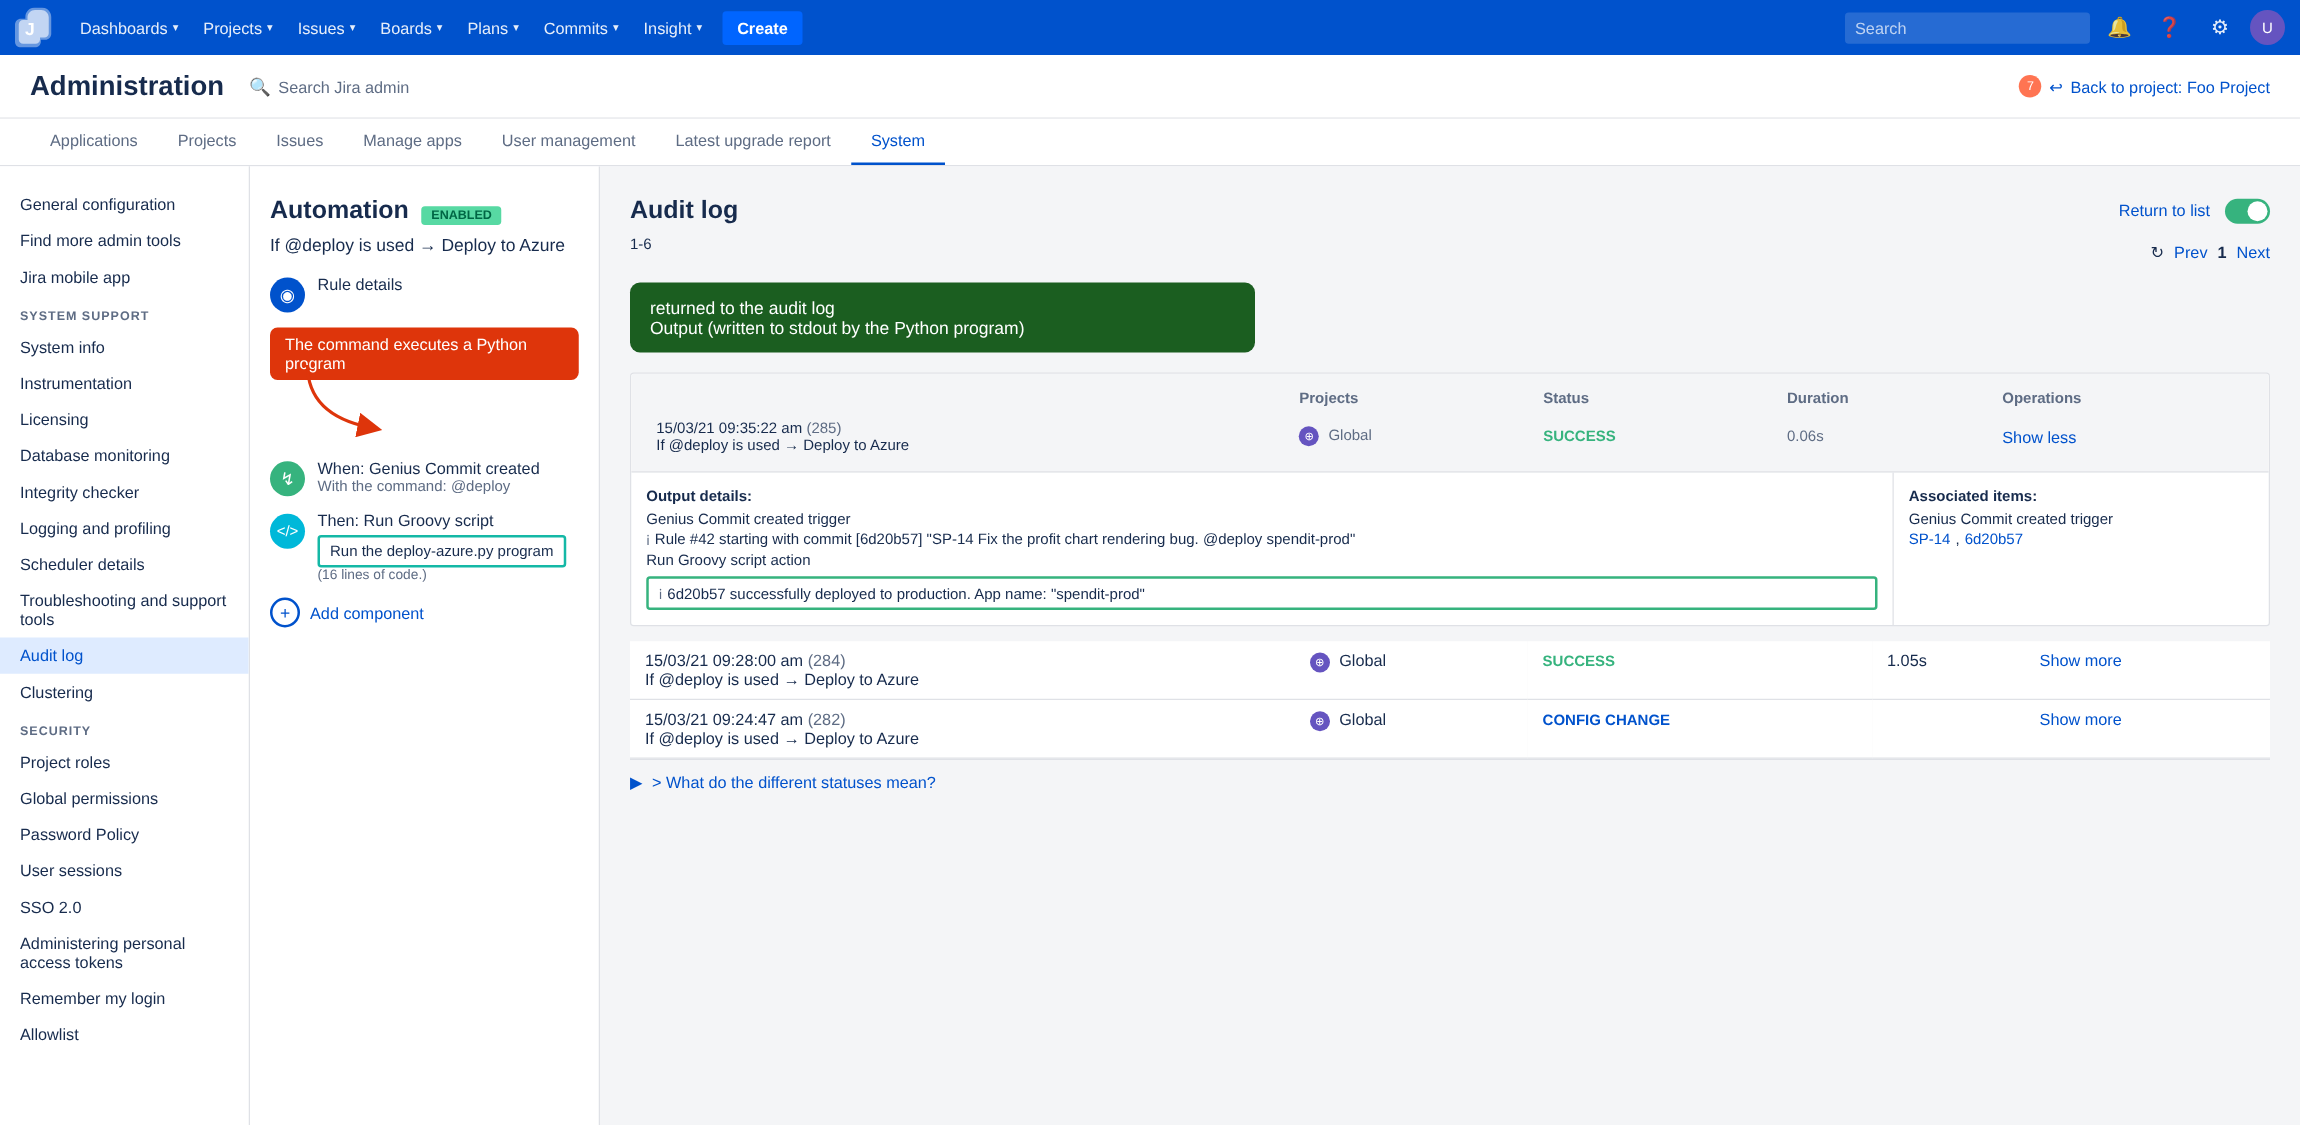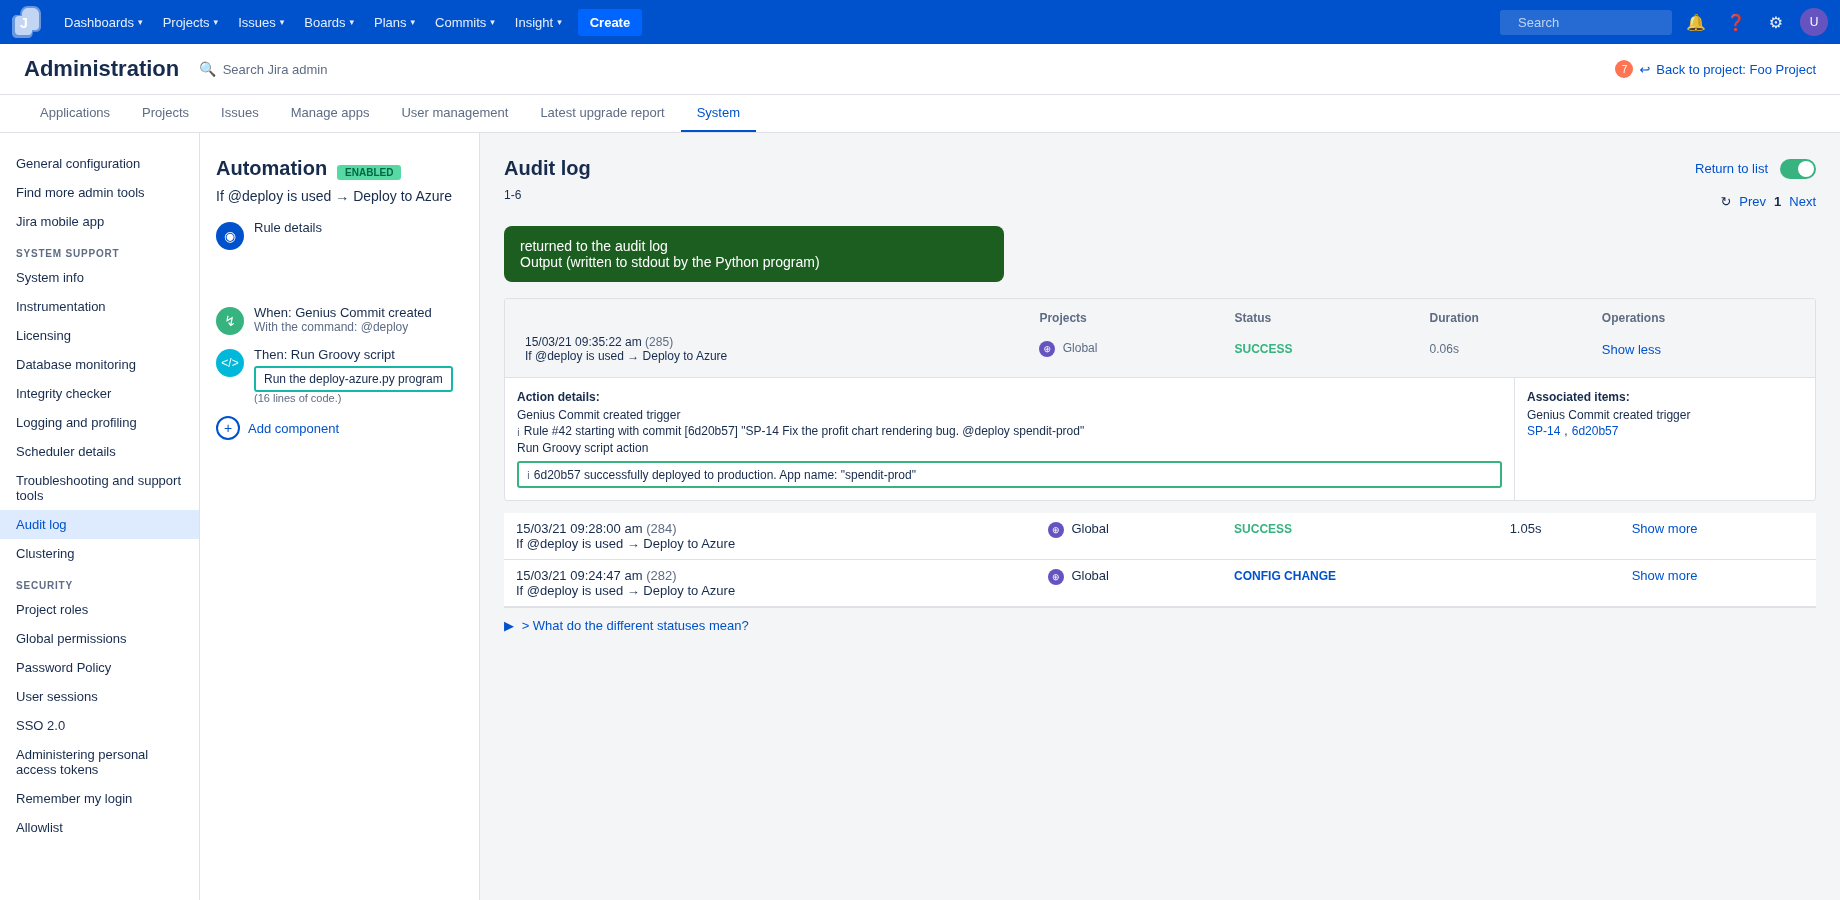--- a/index.html
+++ b/index.html
@@ -37,22 +37,22 @@
       font-size: 13px;
       font-weight: 600;
       margin-left: 4px;
     }
     .topnav-right { margin-left: auto; display: flex; align-items: center; gap: 8px; }
     .topnav-search {
       background: rgba(255,255,255,0.15);
       border: none;
       border-radius: 3px;
       color: rgba(255,255,255,0.8);
-      padding: 5px 18px;
-      width: 172px;
+      padding: 5px 8px;
+      width: 196px;
       font-size: 13px;
     }
     .topnav-search::placeholder { color: rgba(255,255,255,0.7); }
     .topnav-icon-btn {
       color: rgba(255,255,255,0.9);
       background: none;
       border: none;
       cursor: pointer;
       font-size: 16px;
       width: 32px; height: 32px;
@@ -406,20 +406,32 @@
       </div>
       <div class="automation-rule-name">If @deploy is used → Deploy to Azure</div>
 
       <div class="rule-component">
         <div class="rule-icon blue">◉</div>
         <div class="rule-details">
           <span>Rule details</span>
         </div>
       </div>
 
+      <div style="position:relative; margin-left:0; margin-bottom:4px;">
+        <div class="annotation-tooltip">The command executes a Python program</div>
+        
+        <svg width="80" height="60" style="position:absolute; top:30px; left:20px;">
+          <path d="M10,0 Q10,40 60,50" stroke="#de350b" stroke-width="2.5" fill="none" marker-end="url(#arr)"></path>
+          <defs>
+            <marker id="arr" markerWidth="8" markerHeight="8" refX="4" refY="4" orient="auto">
+              <path d="M0,0 L8,4 L0,8 Z" fill="#de350b"></path>
+            </marker>
+          </defs>
+        </svg>
+      </div>
 
       <div style="margin-top:55px;">
 
         <div class="rule-component">
           <div class="rule-icon green">↯</div>
           <div class="rule-details">
             <div class="rule-label">When: Genius Commit created</div>
             <div class="rule-sub">With the command: @deploy</div>
           </div>
         </div>
@@ -496,21 +508,21 @@
                 <td style="padding:6px 8px;">
                   <span class="show-less">Show less</span>
                 </td>
               </tr>
             </tbody>
           </table>
         </div>
 
         <div class="detail-card-body">
           <div class="detail-left">
-            <div class="detail-section-title">Action details:</div>
+            <div class="detail-section-title">Output details:</div>
             <div class="detail-line">
               <span>Genius Commit created trigger</span>
             </div>
             <div class="detail-line">
               <span class="info-icon">ℹ</span>
               <span>Rule #42 starting with commit [6d20b57] "SP-14 Fix the profit chart rendering bug. @deploy spendit-prod"</span>
             </div>
             <div class="detail-line">
               <span>Run Groovy script action</span>
             </div>

